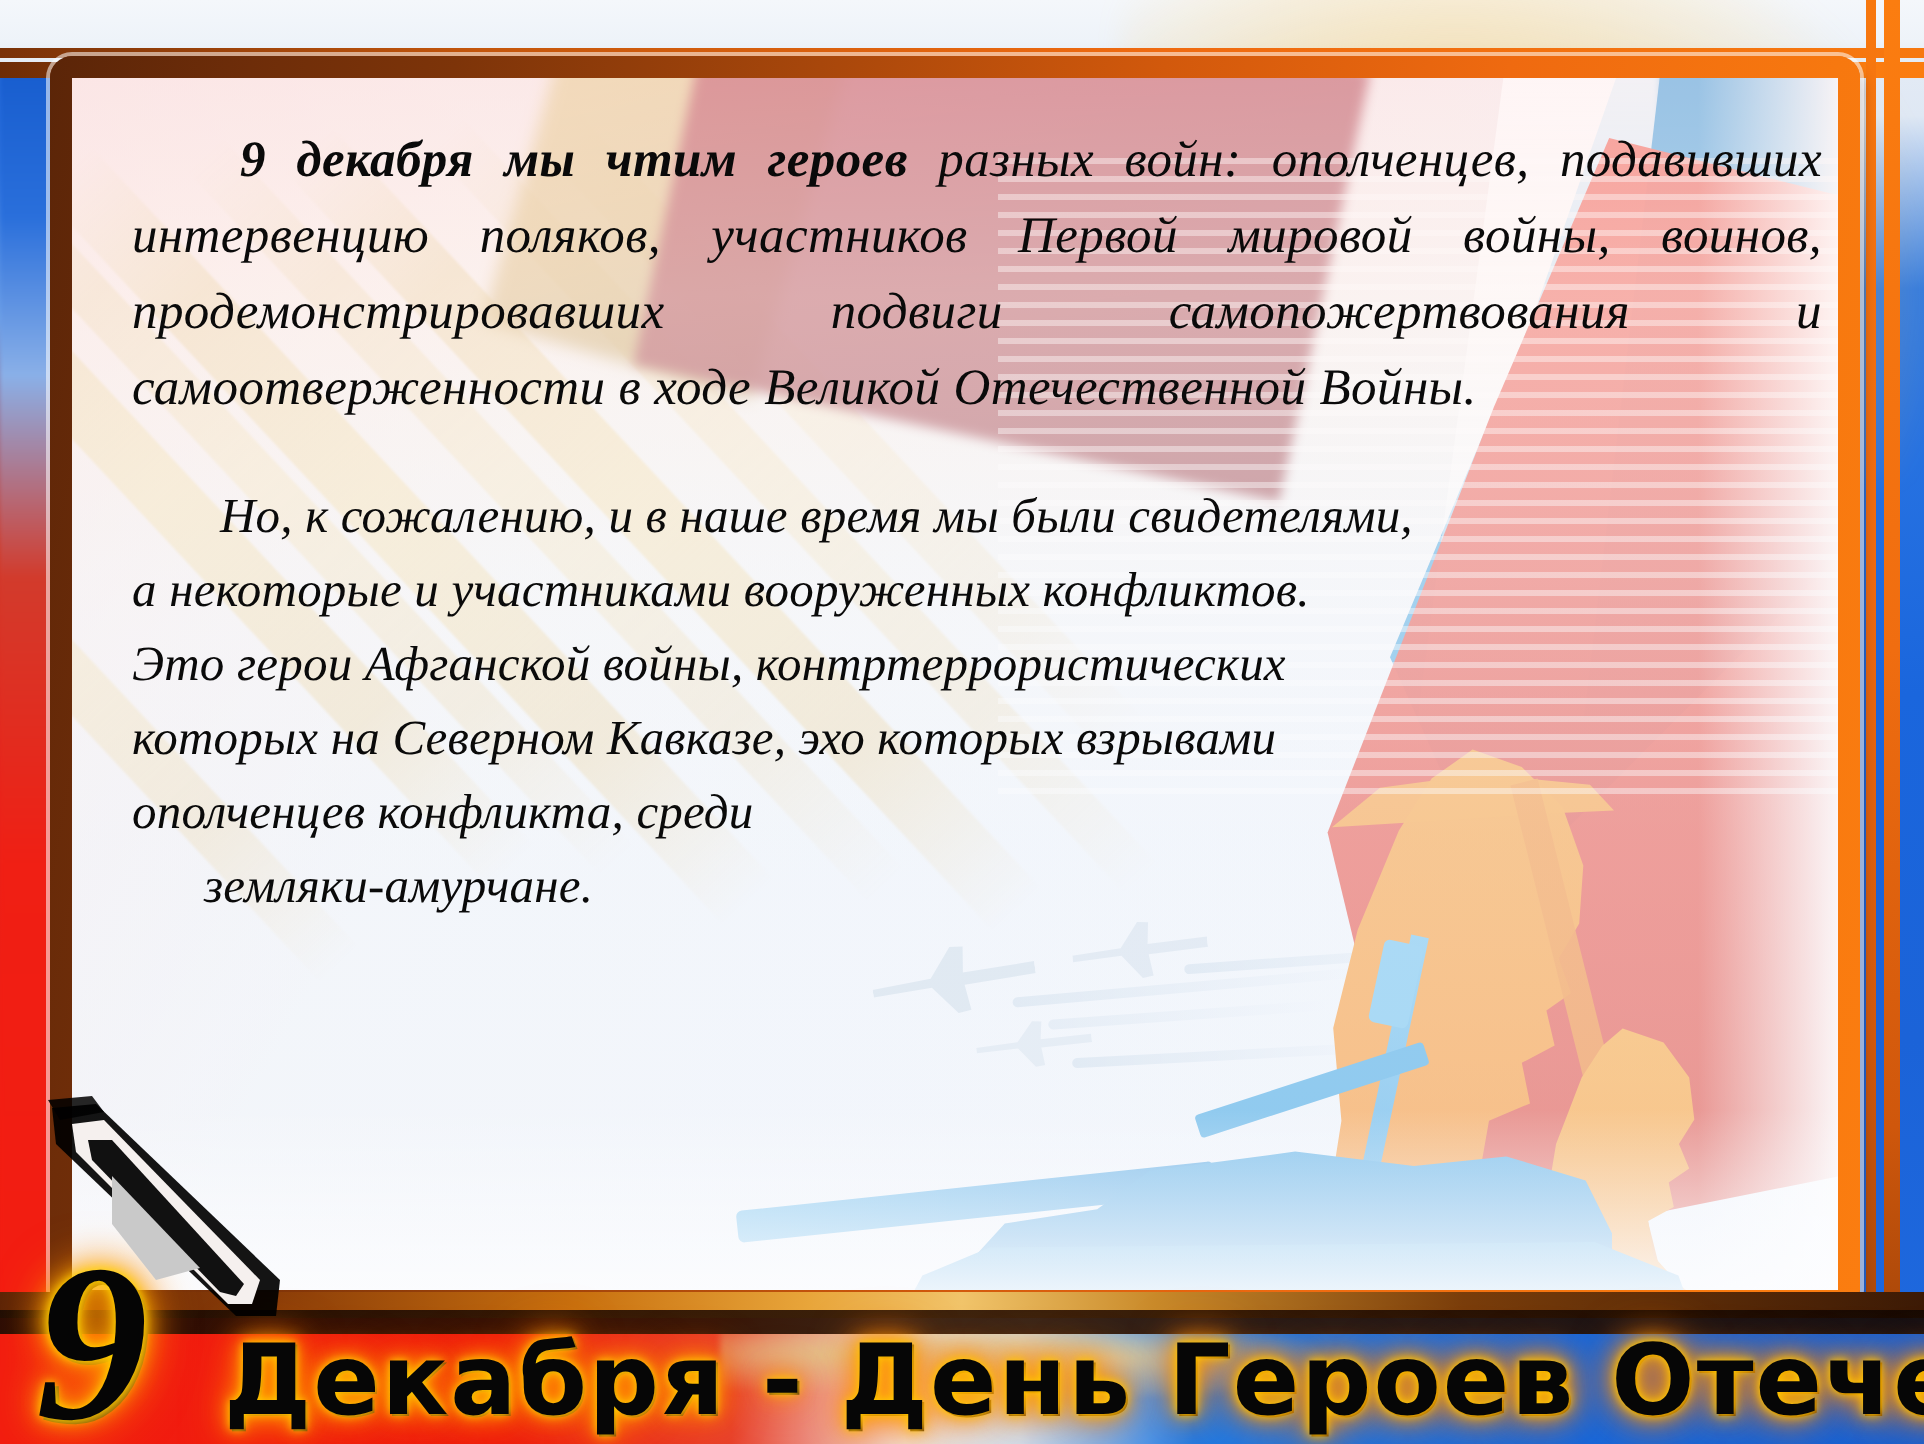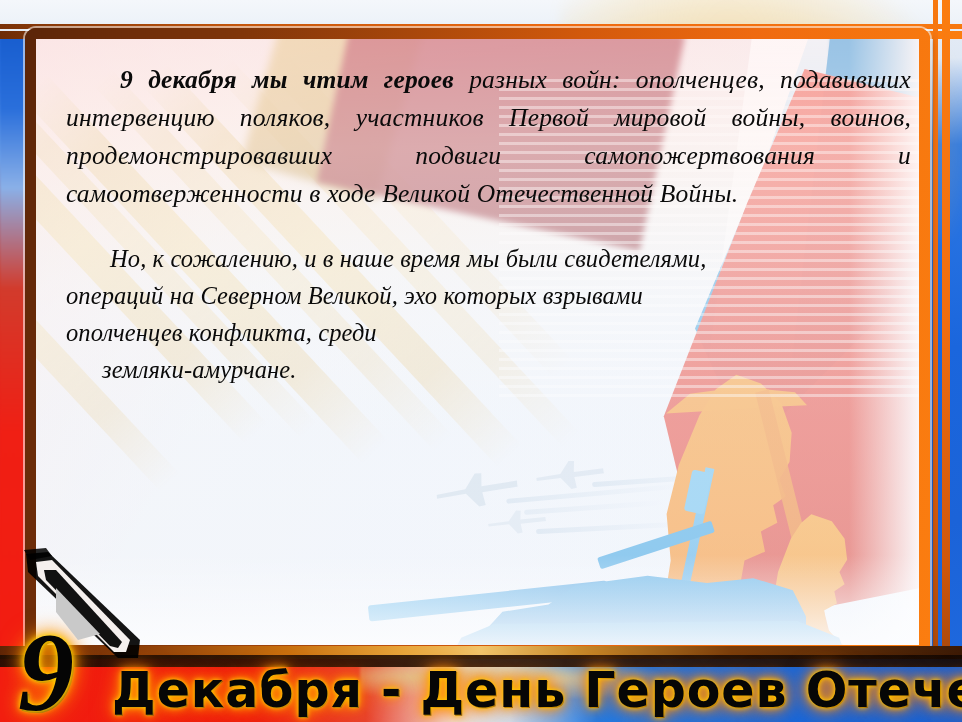--- a/index.html
+++ b/index.html
@@ -449,21 +449,23 @@
       <div class="wave-fade-b"></div>
       <div class="veil"></div>
     </div>
 
     <div class="copy">
 
       <p class="para1"><b>9 декабря мы чтим героев</b><span> разных войн: ополченцев, подавивших интервенцию поляков, участников Первой мировой войны, воинов, продемонстрировавших подвиги самопожертвования и самоотверженности в ходе Великой Отечественной Войны.</span></p>
 
       <p class="para2">
         <span class="ln ln1">Но, к сожалению, и в наше время мы были свидетелями,</span>
-        <span class="ln">операций на Северном Великой, эхо которых взрывами</span>
+        <span class="ln">а некоторые и участниками вооруженных конфликтов.</span>
+        <span class="ln">Это герои Афганской войны, контртеррористических</span>
+        <span class="ln">которых на Северном Кавказе, эхо которых взрывами</span>
         <span class="ln">ополченцев конфликта, среди</span>
         <span class="ln ln8">земляки-амурчане.</span>
       </p>
 
     </div>
   </div>
 
   <svg class="corner-orn" viewBox="0 0 130 112">
     <polygon points="4,6 26,4 118,92 116,110 96,110 6,24" fill="#000" opacity=".92"></polygon>
     <polygon points="14,14 30,12 108,92 104,104 92,104 16,28" fill="#f5f0ee"></polygon>

